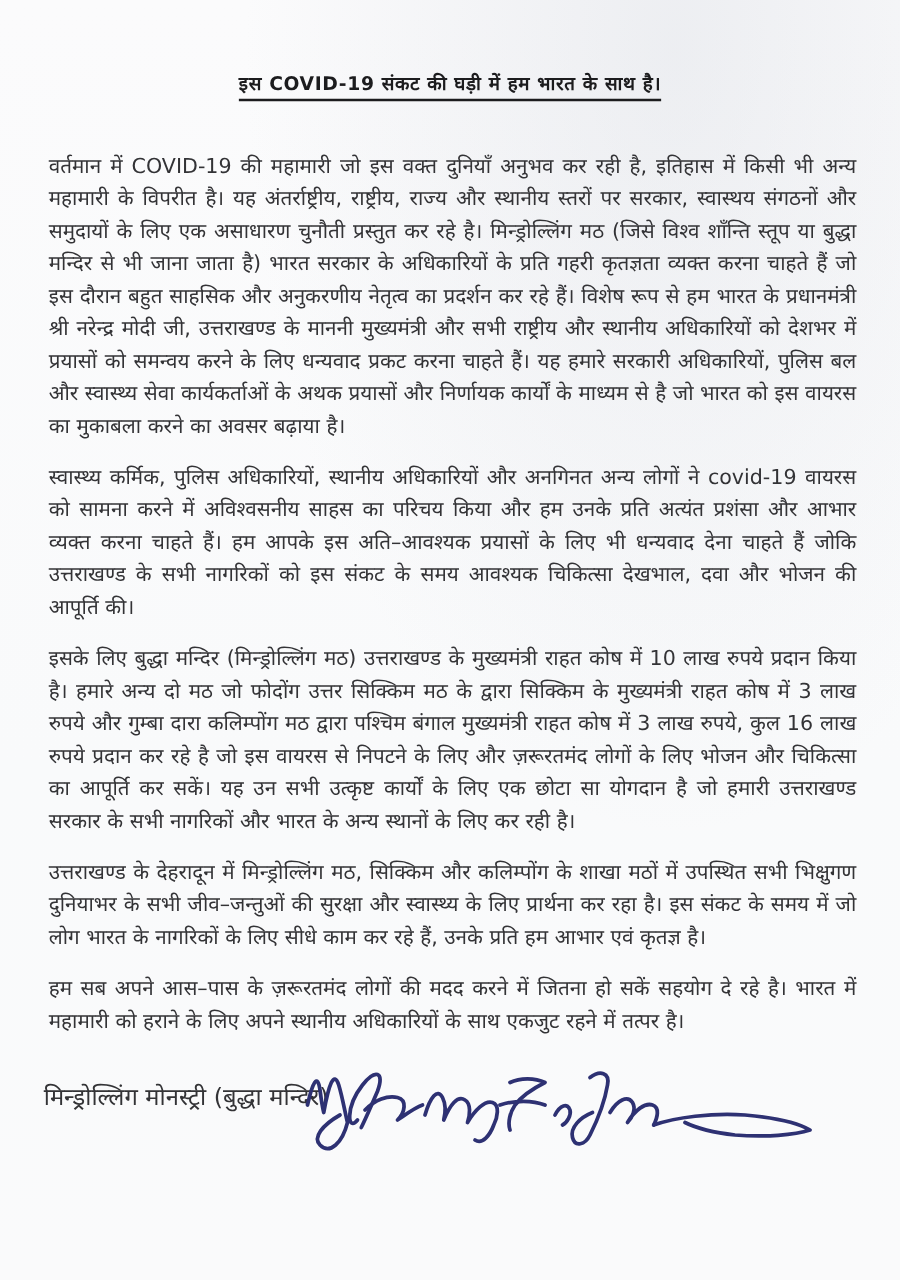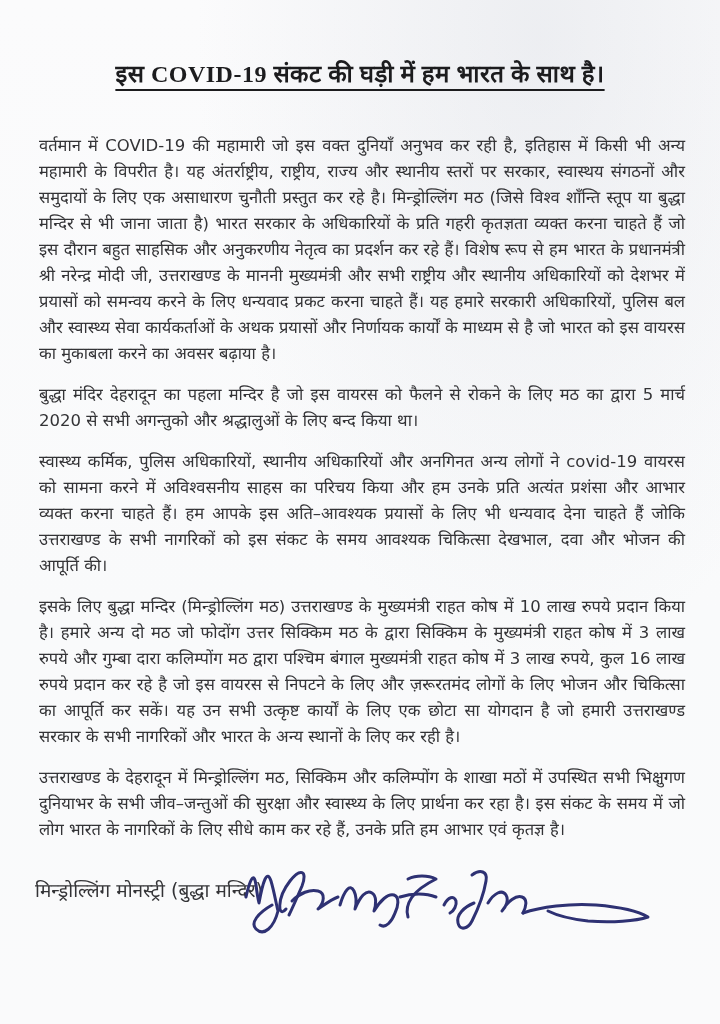--- a/index.html
+++ b/index.html
@@ -17,28 +17,27 @@
       radial-gradient(ellipse at 75% 4%, rgba(210,214,222,0.35) 0%, rgba(255,255,255,0) 45%),
       linear-gradient(180deg, #fbfbfc 0%, #f9fafb 60%, #fafafb 100%);
     color: #2e2e30;
     overflow: hidden;
     box-sizing: border-box;
     padding: 56px 35px 0 35px;
   }
   .title {
     margin: 0 0 44px 0;
     text-align: center;
-    font-size: 24px;
+    font-size: 15px;
     font-weight: 700;
     letter-spacing: 0.5px;
     color: #1c1c1e;
     text-decoration: underline;
     text-decoration-thickness: 2px;
     text-underline-offset: 7px;
-    font-family: Liberation Serif, serif;
   }
   .body-text p {
     margin: 0 0 15px 4px;
     font-size: 16.5px;
     line-height: 26px;
     text-align: justify;
     color: #333336;
   }
   .closing-role {
     margin: 8px 0 0 0;
@@ -69,24 +68,24 @@
 </style>
 </head>
 <body>
 
 <div class="page">
 
   <h1 class="title">इस COVID-19 संकट की घड़ी में हम भारत के साथ है।</h1>
 
   <div class="body-text">
     <p>वर्तमान में COVID-19 की महामारी जो इस वक्त दुनियाँ अनुभव कर रही है, इतिहास में किसी भी अन्य महामारी के विपरीत है। यह अंतर्राष्ट्रीय, राष्ट्रीय, राज्य और स्थानीय स्तरों पर सरकार, स्वास्थय संगठनों और समुदायों के लिए एक असाधारण चुनौती प्रस्तुत कर रहे है। मिन्ड्रोल्लिंग मठ (जिसे विश्व शाँन्ति स्तूप या बुद्धा मन्दिर से भी जाना जाता है) भारत सरकार के अधिकारियों के प्रति गहरी कृतज्ञता व्यक्त करना चाहते हैं जो इस दौरान बहुत साहसिक और अनुकरणीय नेतृत्व का प्रदर्शन कर रहे हैं। विशेष रूप से हम भारत के प्रधानमंत्री श्री नरेन्द्र मोदी जी, उत्तराखण्ड के माननी मुख्यमंत्री और सभी राष्ट्रीय और स्थानीय अधिकारियों को देशभर में प्रयासों को समन्वय करने के लिए धन्यवाद प्रकट करना चाहते हैं। यह हमारे सरकारी अधिकारियों, पुलिस बल और स्वास्थ्य सेवा कार्यकर्ताओं के अथक प्रयासों और निर्णायक कार्यों के माध्यम से है जो भारत को इस वायरस का मुकाबला करने का अवसर बढ़ाया है।</p>
-    <p>बुद्धा मंदिर देहरादून का पहला मन्दिर है जो इस वायरस को फैलने से रोकने के लिए मठ का द्वारा 5 मार्च 2020 से सभी अगन्तुको और श्रद्धालुओं के लिए बन्द किया था।</p>
     <p>स्वास्थ्य कर्मिक, पुलिस अधिकारियों, स्थानीय अधिकारियों और अनगिनत अन्य लोगों ने covid-19 वायरस को सामना करने में अविश्वसनीय साहस का परिचय किया और हम उनके प्रति अत्यंत प्रशंसा और आभार व्यक्त करना चाहते हैं। हम आपके इस अति–आवश्यक प्रयासों के लिए भी धन्यवाद देना चाहते हैं जोकि उत्तराखण्ड के सभी नागरिकों को इस संकट के समय आवश्यक चिकित्सा देखभाल, दवा और भोजन की आपूर्ति की।</p>
     <p>इसके लिए बुद्धा मन्दिर (मिन्ड्रोल्लिंग मठ) उत्तराखण्ड के मुख्यमंत्री राहत कोष में 10 लाख रुपये प्रदान किया है। हमारे अन्य दो मठ जो फोदोंग उत्तर सिक्किम मठ के द्वारा सिक्किम के मुख्यमंत्री राहत कोष में 3 लाख रुपये और गुम्बा दारा कलिम्पोंग मठ द्वारा पश्चिम बंगाल मुख्यमंत्री राहत कोष में 3 लाख रुपये, कुल 16 लाख रुपये प्रदान कर रहे है जो इस वायरस से निपटने के लिए और ज़रूरतमंद लोगों के लिए भोजन और चिकित्सा का आपूर्ति कर सकें। यह उन सभी उत्कृष्ट कार्यों के लिए एक छोटा सा योगदान है जो हमारी उत्तराखण्ड सरकार के सभी नागरिकों और भारत के अन्य स्थानों के लिए कर रही है।</p>
     <p>उत्तराखण्ड के देहरादून में मिन्ड्रोल्लिंग मठ, सिक्किम और कलिम्पोंग के शाखा मठों में उपस्थित सभी भिक्षुगण दुनियाभर के सभी जीव–जन्तुओं की सुरक्षा और स्वास्थ्य के लिए प्रार्थना कर रहा है। इस संकट के समय में जो लोग भारत के नागरिकों के लिए सीधे काम कर रहे हैं, उनके प्रति हम आभार एवं कृतज्ञ है।</p>
+    <p>हम सब अपने आस–पास के ज़रूरतमंद लोगों की मदद करने में जितना हो सकें सहयोग दे रहे है। भारत में महामारी को हराने के लिए अपने स्थानीय अधिकारियों के साथ एकजुट रहने में तत्पर है।</p>
   </div>
 
 
   <div class="sign-row">
     <span class="org-name">मिन्ड्रोल्लिंग मोनस्ट्री (बुद्धा मन्दिर)</span>
     <svg class="signature-svg" viewBox="0 0 440 92" fill="none" xmlns="http://www.w3.org/2000/svg">
       <g stroke="#2e3173" stroke-width="3" stroke-linecap="round" stroke-linejoin="round" fill="none">
 
         <path d="M6 44 C10 26 14 18 16 32 C17 40 18 46 19 50 C23 28 27 16 31 28 C34 38 36 50 38 58 C34 74 24 84 16 76 C10 70 18 60 32 52"></path>
 

